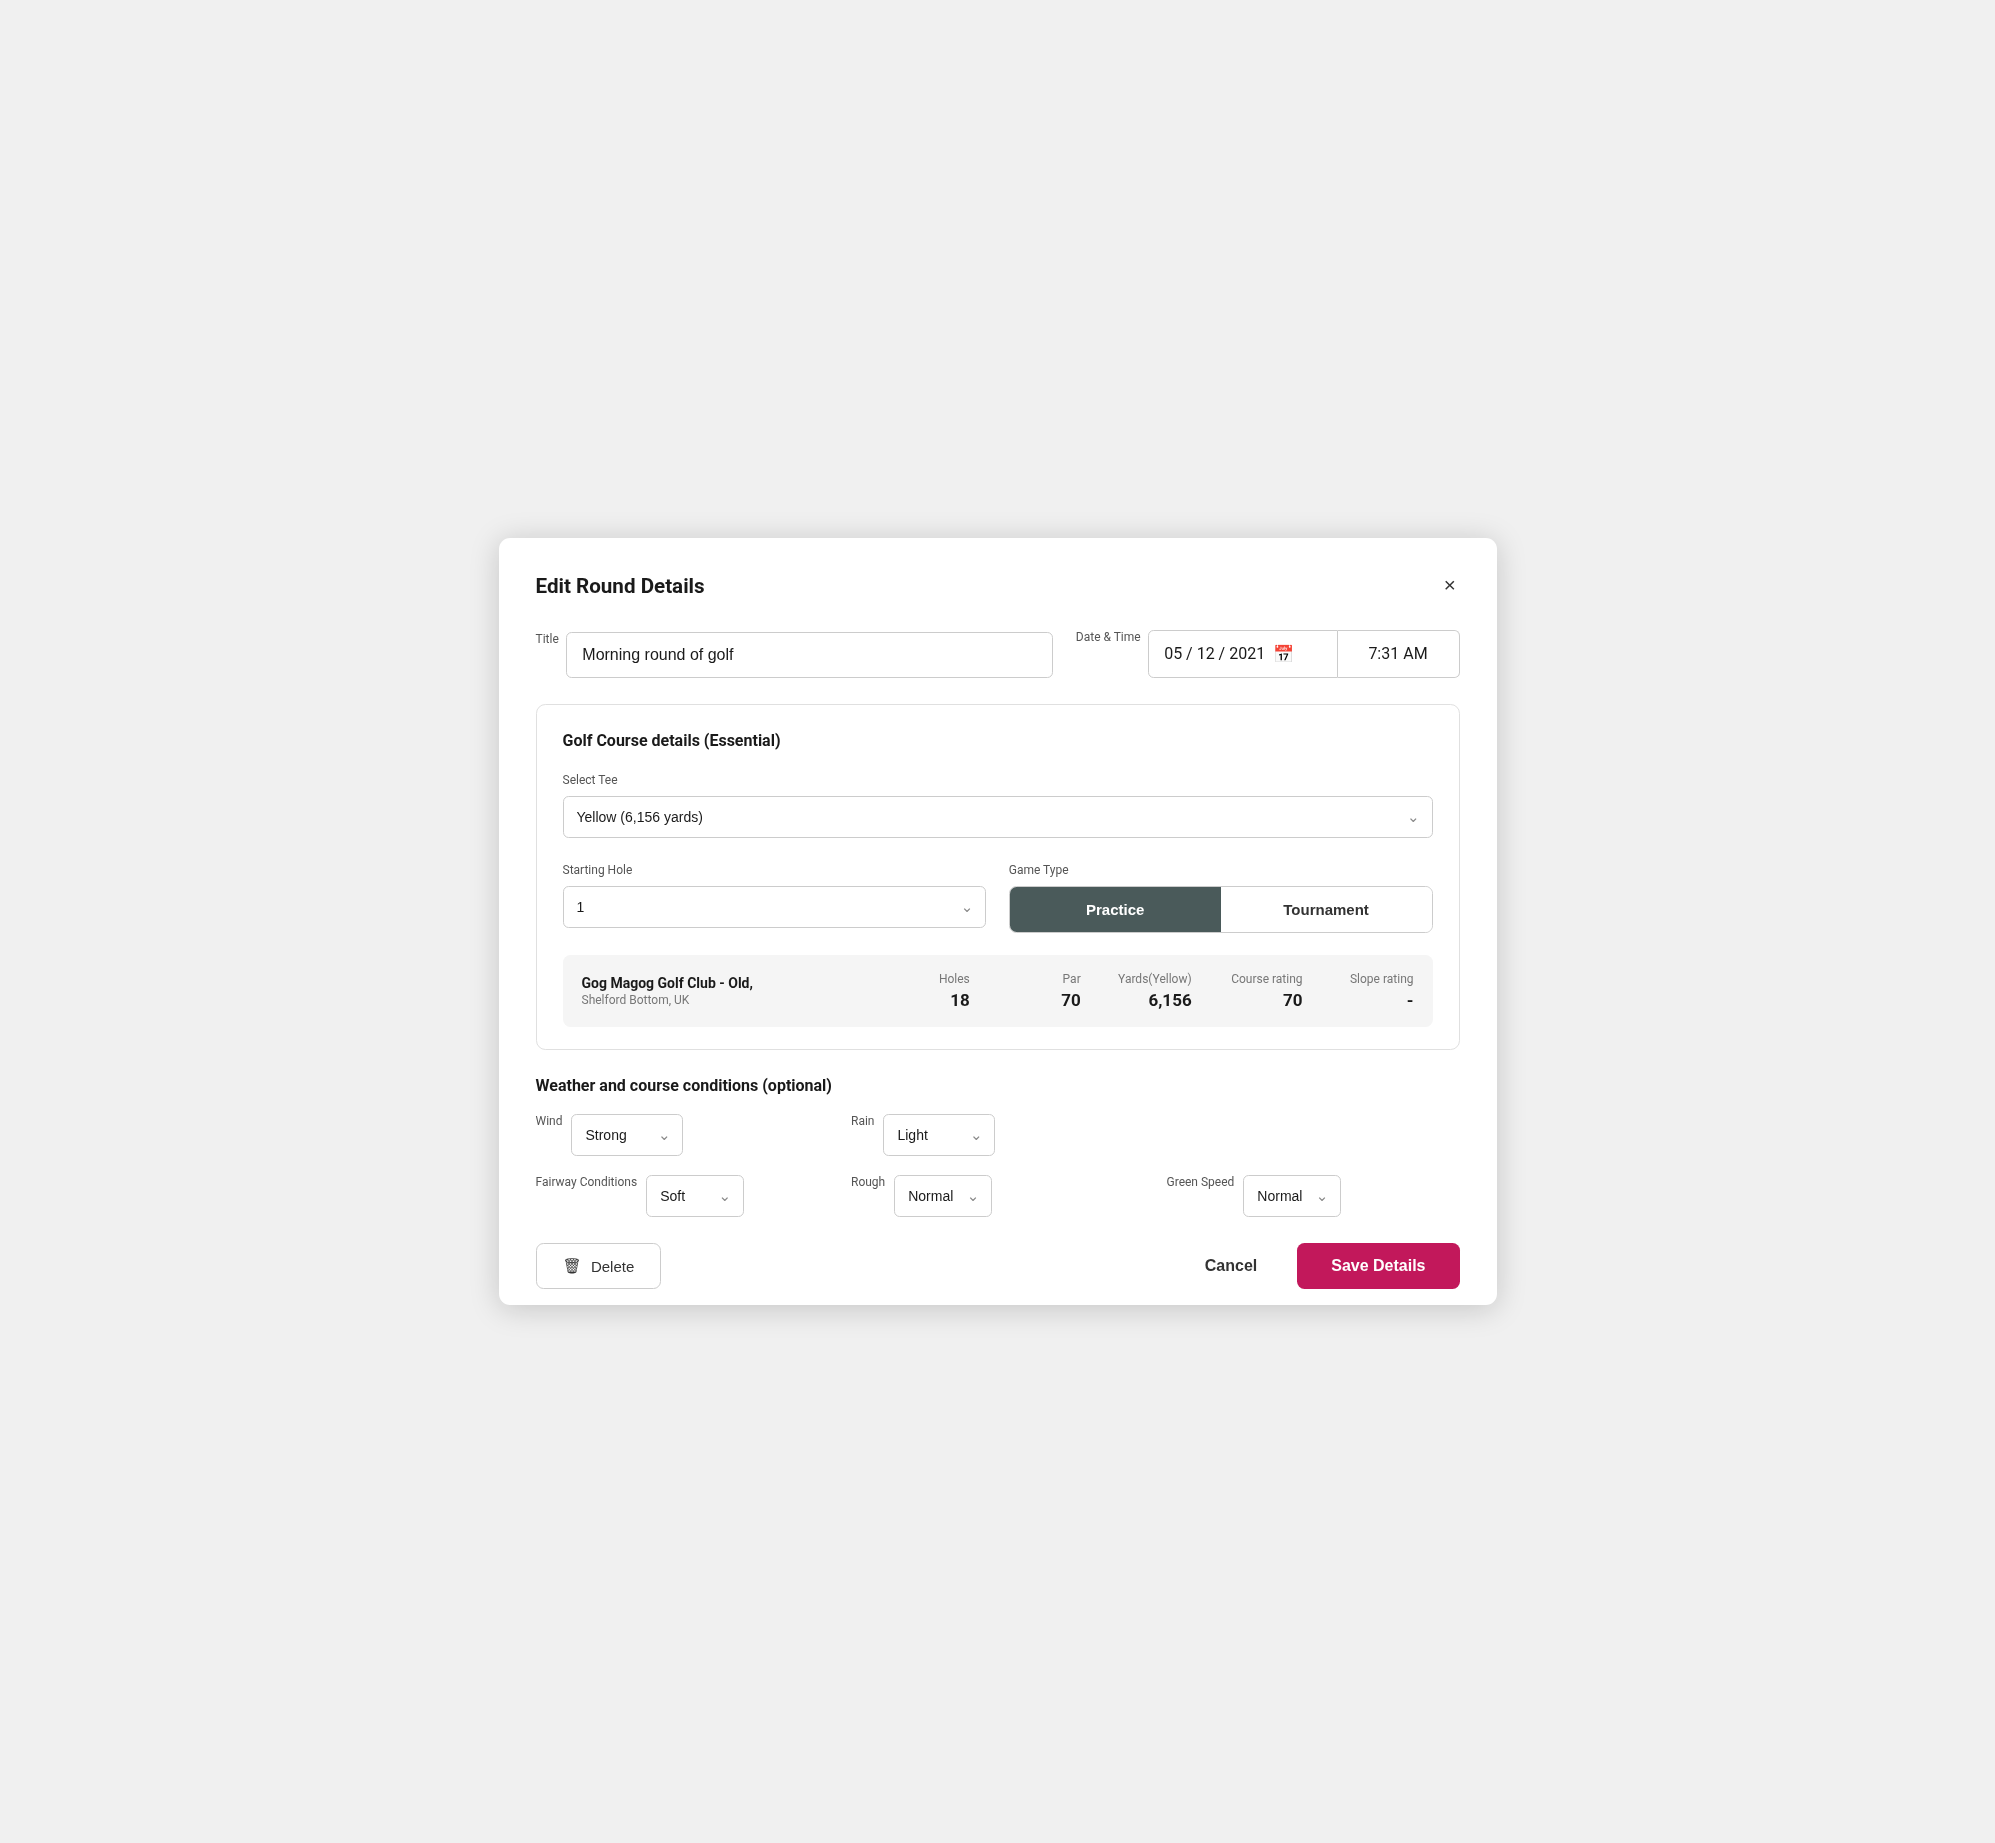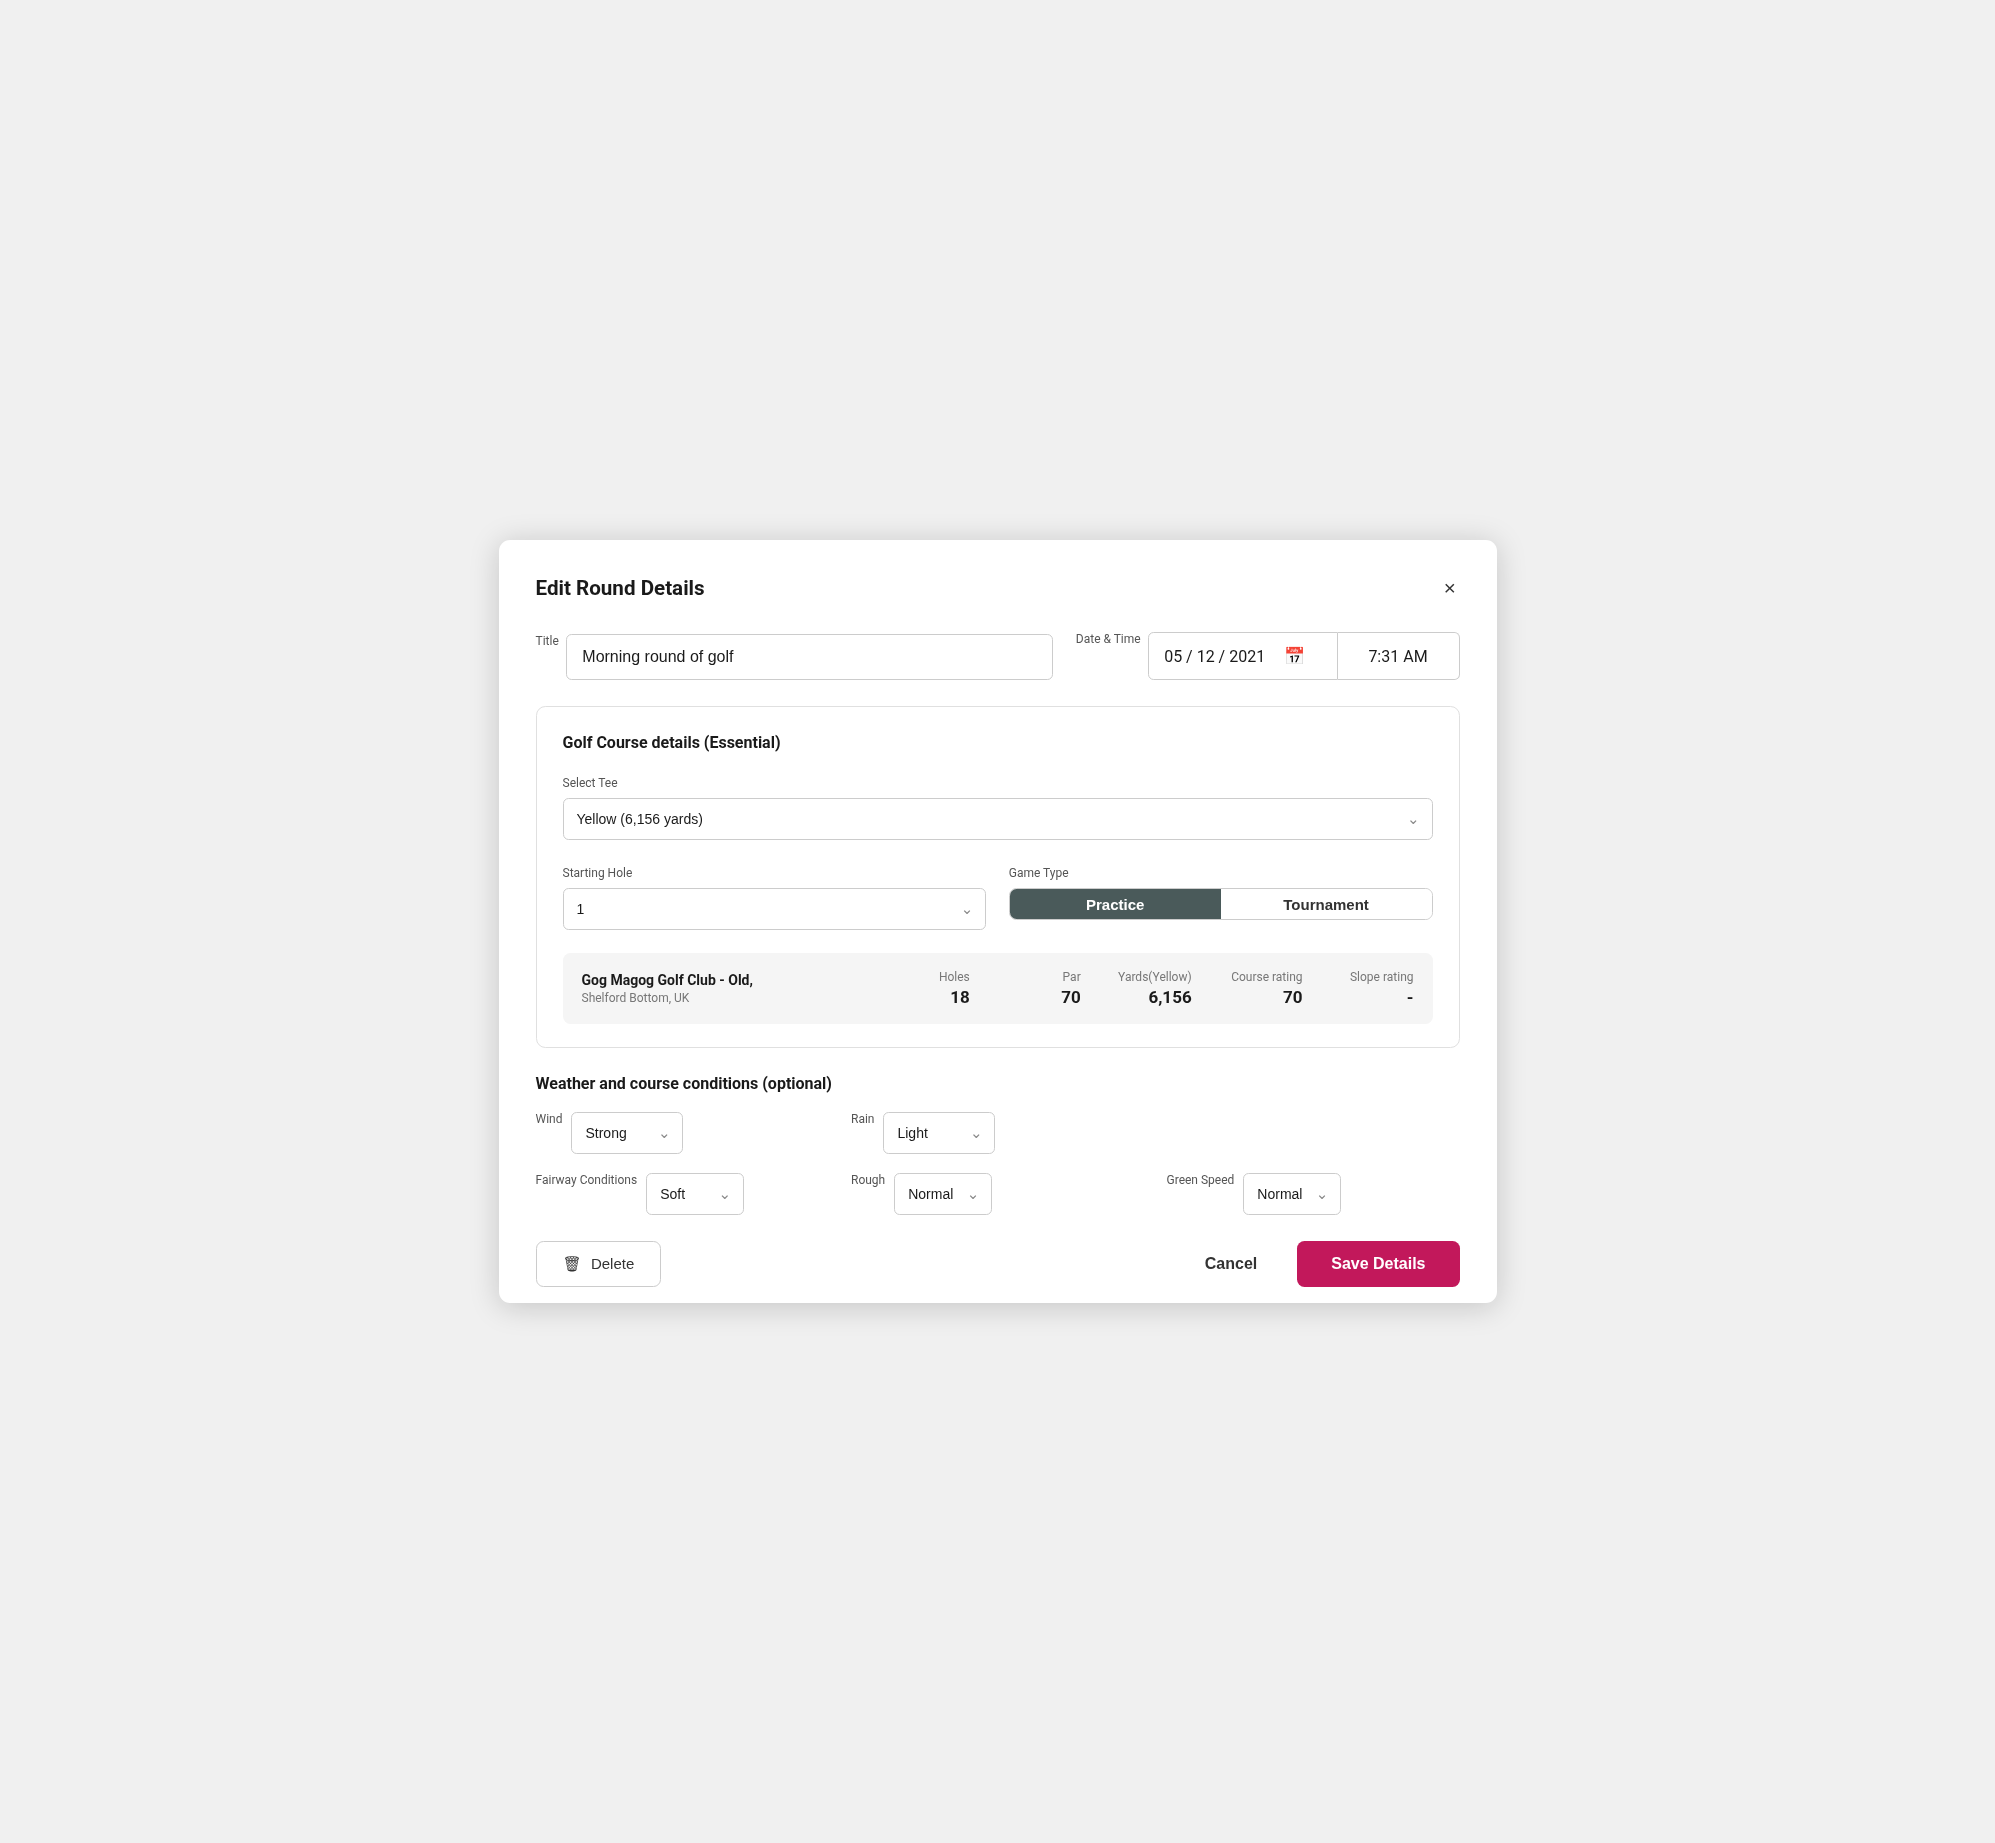--- a/index.html
+++ b/index.html
@@ -70,21 +70,21 @@
       flex: 1;
     }
     .date-box {
       display: flex;
       align-items: center;
       padding: 13px 15px;
       border: 1.4px solid #ccc;
       border-radius: 5.6px 0 0 5.6px;
       font-size: 16px;
       color: #1a1a1a;
-      gap: 19px;
+      gap: 8px;
       background: #fff;
       flex: 1;
     }
     .date-box .cal-icon {
       color: #aaa;
       font-size: 17px;
     }
     .time-box {
       display: flex;
       align-items: center;
@@ -164,21 +164,21 @@
       transform: translateY(-50%);
       color: #888;
       font-size: 15px;
       pointer-events: none;
     }
     .game-type-toggle {
       display: flex;
       border: 1.4px solid #ccc;
       border-radius: 7.5px;
       overflow: hidden;
-      height: 32px;
+      height: 47px;
     }
     .toggle-btn {
       flex: 1;
       border: none;
       cursor: pointer;
       font-size: 15px;
       font-weight: 600;
       transition: background 0.2s, color 0.2s;
     }
     .toggle-btn.active {

